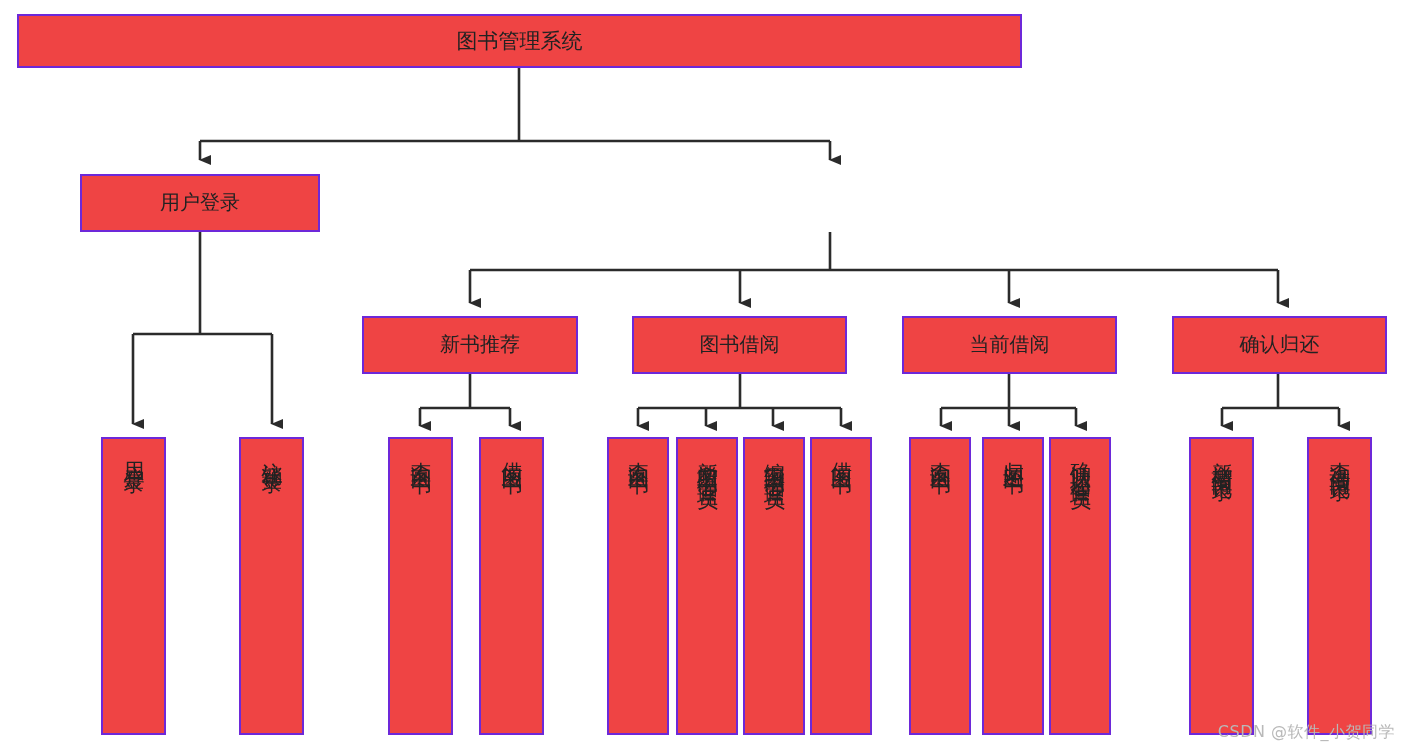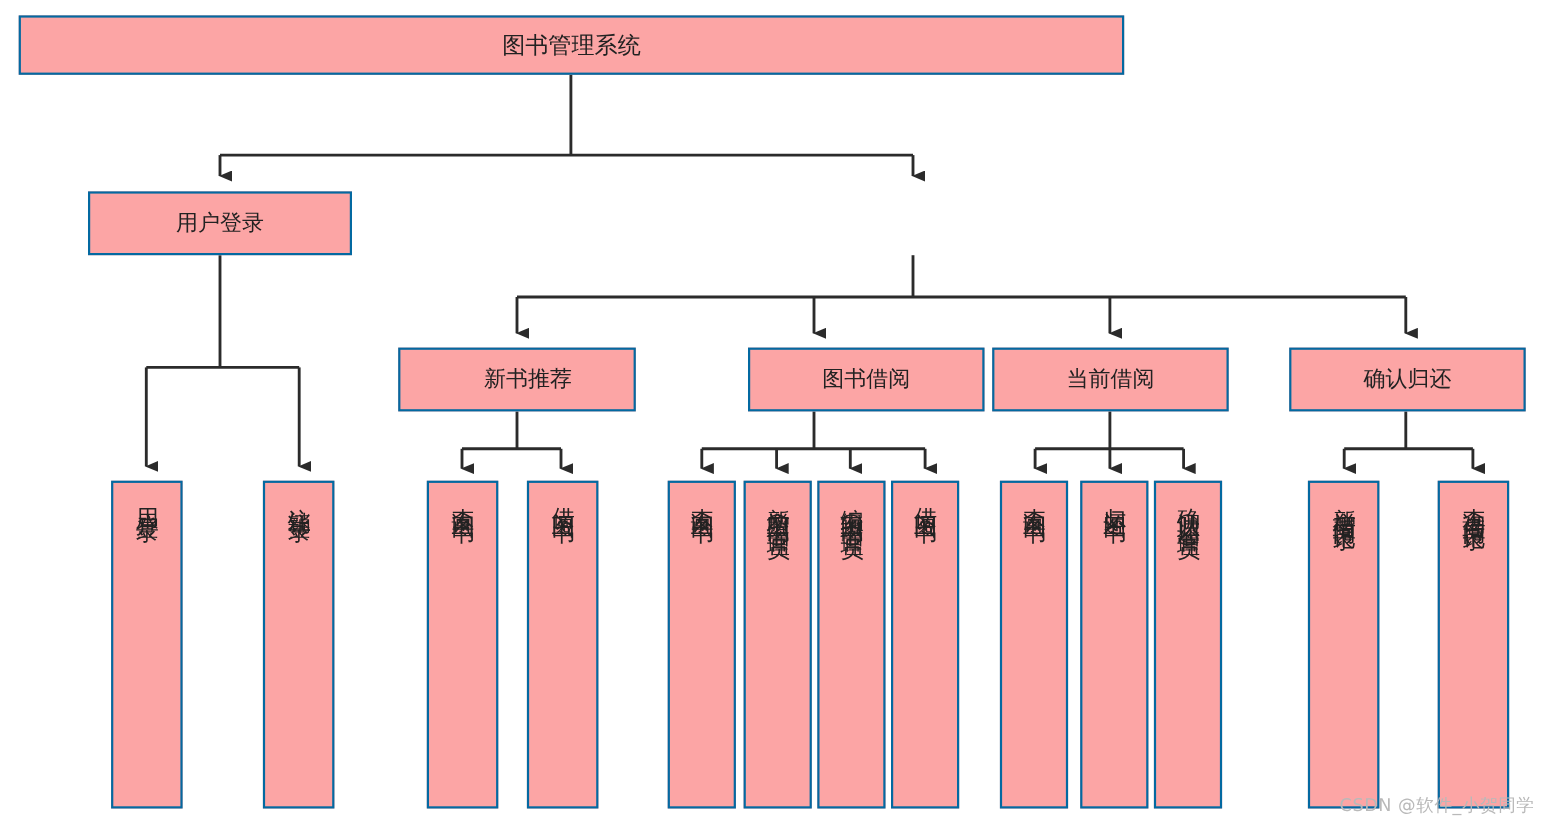--- a/index.html
+++ b/index.html
@@ -20,22 +20,22 @@
   #diagram-svg {
     position: absolute;
     left: 0;
     top: 0;
     width: 1405px;
     height: 747px;
   }
   .node {
     position: absolute;
     box-sizing: border-box;
-    border: 2px solid #0369a1;
-    background: #fca5a5;
+    border: 2px solid #6d28d9;
+    background: #ef4444;
     display: flex;
     align-items: center;
     justify-content: center;
     color: #222222;
   }
   .node-label {
     display: block;
     text-align: center;
     line-height: 1.18;
     color: #222222;
@@ -62,21 +62,21 @@
   #node-book-manage { left: 712px; top: 174px; width: 236px; }
   
   .node-l2 {
     top: 316px;
     height: 58px;
   }
   .node-l2 .node-label {
     font-size: 20px;
   }
   #node-new-book-rec { left: 362px;  width: 216px; padding-left: 20px; }
-  #node-book-borrow  { left: 632px;  width: 215px; margin-left: 48px; }
+  #node-book-borrow  { left: 632px;  width: 215px; }
   #node-current-loan { left: 902px;  width: 215px; }
   #node-loan-record  { left: 1172px; width: 215px; }
   
   .node-leaf {
     top: 437px;
     height: 298px;
     align-items: flex-start;
     justify-content: center;
     padding-top: 6px;
   }

